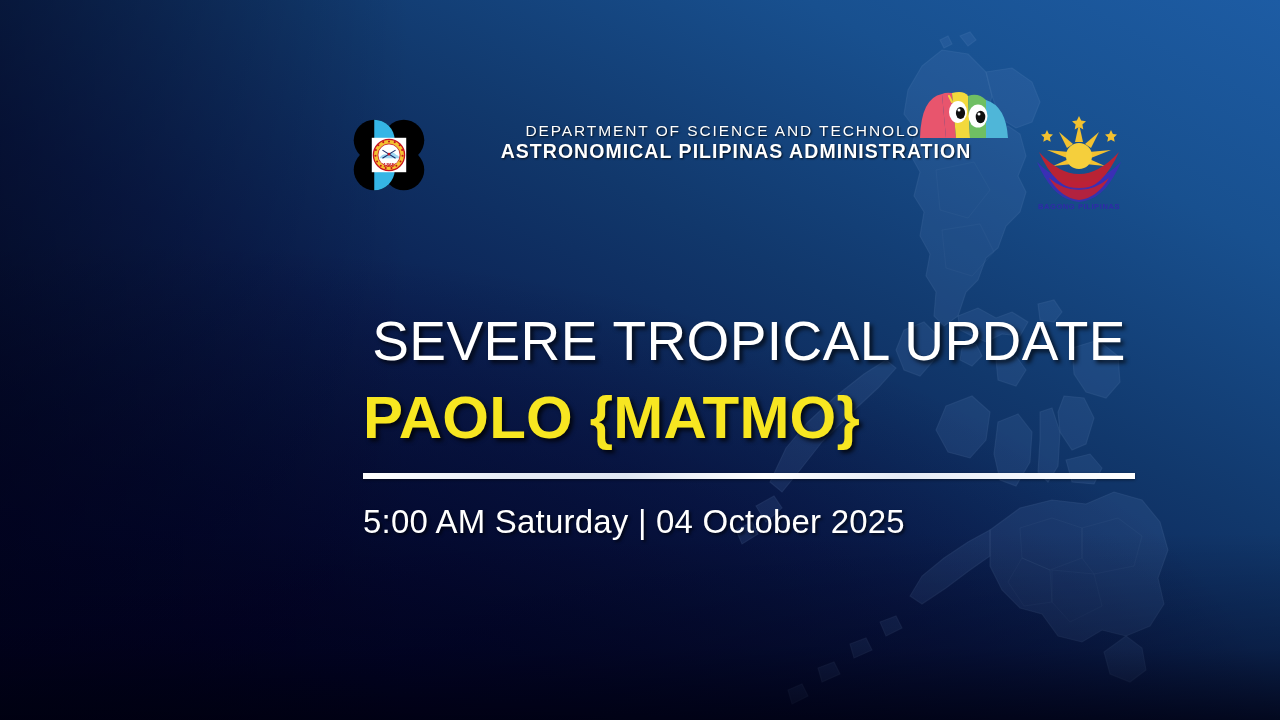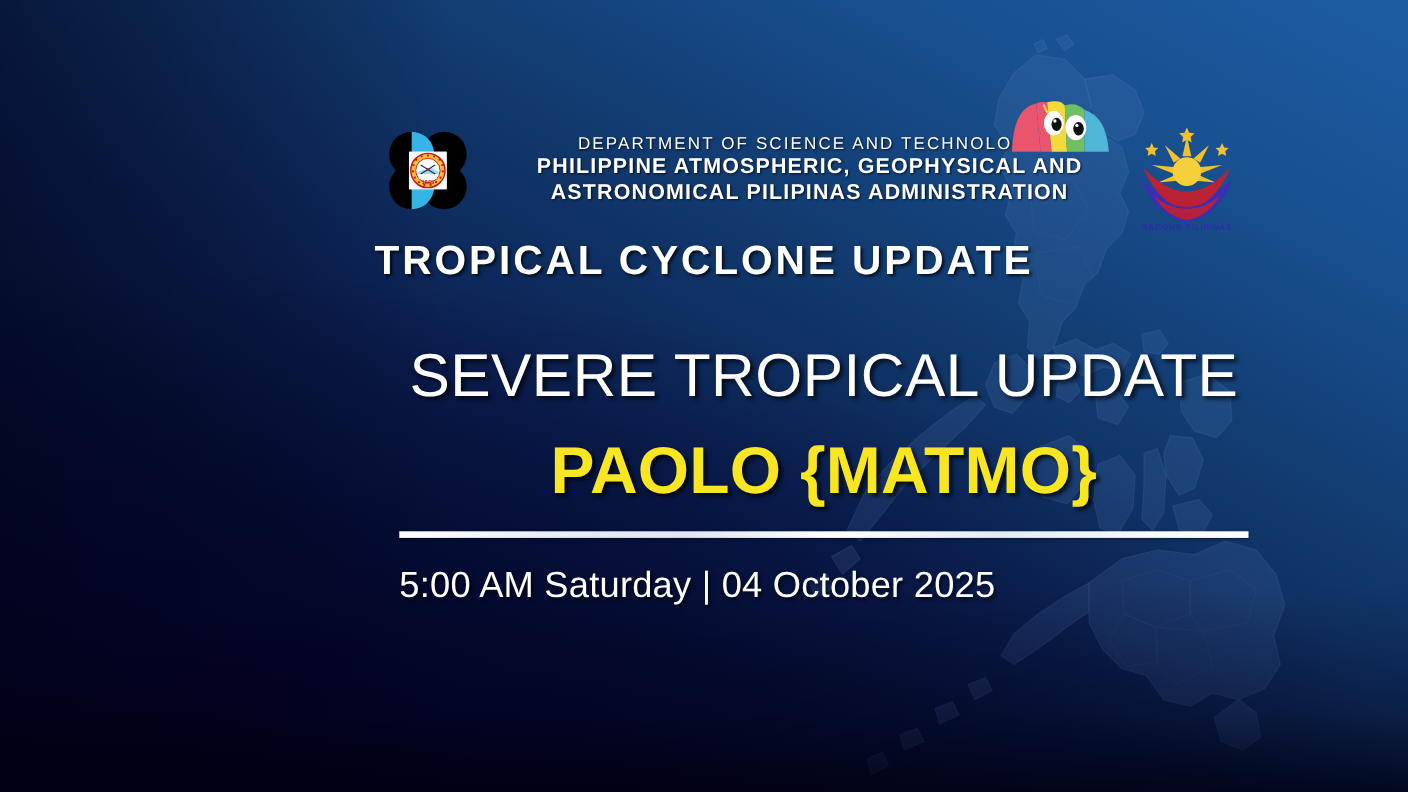--- a/index.html
+++ b/index.html
@@ -130,22 +130,22 @@
     text-align: center;
     text-shadow: 3px 3px 4px rgba(0,0,0,0.72);
     white-space: nowrap;
   }
   #storm-name {
     color: #f7e621;
     font-size: 60px;
     font-weight: 700;
     letter-spacing: 0.2px;
     line-height: 1.1;
-    text-align: center;
-    margin-top: 24px;
+    text-align: left;
+    margin-top: 14px;
     text-shadow: 3px 3px 4px rgba(0,0,0,0.78);
     white-space: nowrap;
   }
   #divider {
     margin-top: 22px;
     height: 6px;
     width: 100%;
     background: linear-gradient(to right,
         #ffffff 0%, #e8edf6 18%, #dfe6f2 34%, #ffffff 52%,
         #e5ebf5 70%, #f4f7fc 86%, #ffffff 100%);
@@ -281,21 +281,20 @@
           <circle cx="34" cy="44" r="1.25"></circle>
             <circle cx="37" cy="38" r="1.25"></circle>
           <circle cx="43" cy="34.3" r="1.25"></circle>
         </g>
         <text x="50" y="64.5" font-family="Liberation Sans, sans-serif" font-size="6.2" font-weight="700" fill="#c8121f" text-anchor="middle">1865</text>
       </svg>
     </div>
 
     <div id="agency-text">
       <div class="dost-line">DEPARTMENT OF SCIENCE AND TECHNOLOGY</div>
-      <div class="pagasa-line">PHILIPPINE ATMOSPHERIC, GEOPHYSICAL AND</div>
       <div class="pagasa-line">ASTRONOMICAL PILIPINAS ADMINISTRATION</div>
     </div>
 
     <div id="umbrella-logo">
       <svg viewBox="0 0 104 88" xmlns="http://www.w3.org/2000/svg">
         <g>
 
           <path d="M8 78 Q9 38 30 34 L34 78 Z" fill="#e8556d"></path>
           <path d="M30 34 Q34 32 40 33 L44 78 L34 78 Z" fill="#e8556d"></path>
           <path d="M40 33 Q52 30 56 36 L58 78 L44 78 Z" fill="#f2d93c"></path>
@@ -342,21 +341,20 @@
 
         <path d="M8 54 Q22 88 50 90 Q78 88 92 54 Q72 74 50 74 Q28 74 8 54 Z" fill="#3a2fb5"></path>
         <path d="M10 44 Q26 80 50 82 Q74 80 90 44 Q70 66 50 66 Q30 66 10 44 Z" fill="#c8202c" fill-opacity="0.92"></path>
         <path d="M12 62 Q26 92 50 94 Q74 92 88 62 Q70 80 50 80 Q30 80 12 62 Z" fill="#3a2fb5" fill-opacity="0.85"></path>
         <path d="M20 70 Q32 90 50 92 Q68 90 80 70 Q66 82 50 82 Q34 82 20 70 Z" fill="#c8202c" fill-opacity="0.85"></path>
         <text x="50" y="101" font-family="Liberation Sans, sans-serif" font-size="7.5" font-weight="700" letter-spacing="0.6" fill="#2f2aa8" text-anchor="middle">BAGONG PILIPINAS</text>
       </svg>
     </div>
   </div>
 
-  <div id="update-title">TROPICAL CYCLONE UPDATE</div>
 
   <div id="content-block">
     <div id="storm-category">SEVERE TROPICAL UPDATE</div>
     <div id="storm-name">PAOLO {MATMO}</div>
     <div id="divider"></div>
     <div id="datetime">5:00 AM Saturday | 04 October 2025</div>
   </div>
 
 </div>
 

